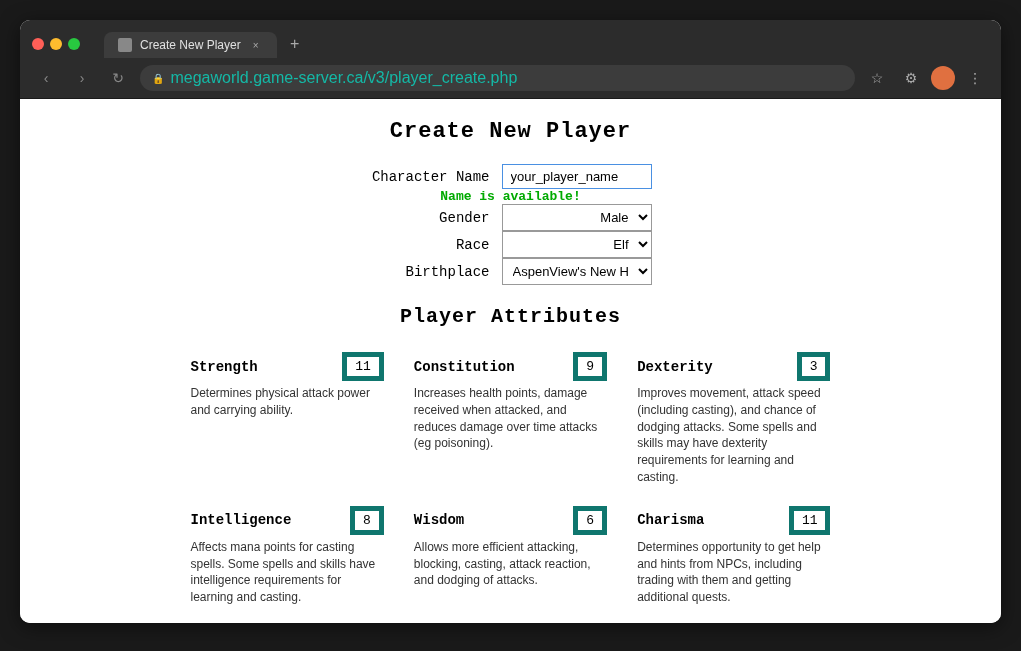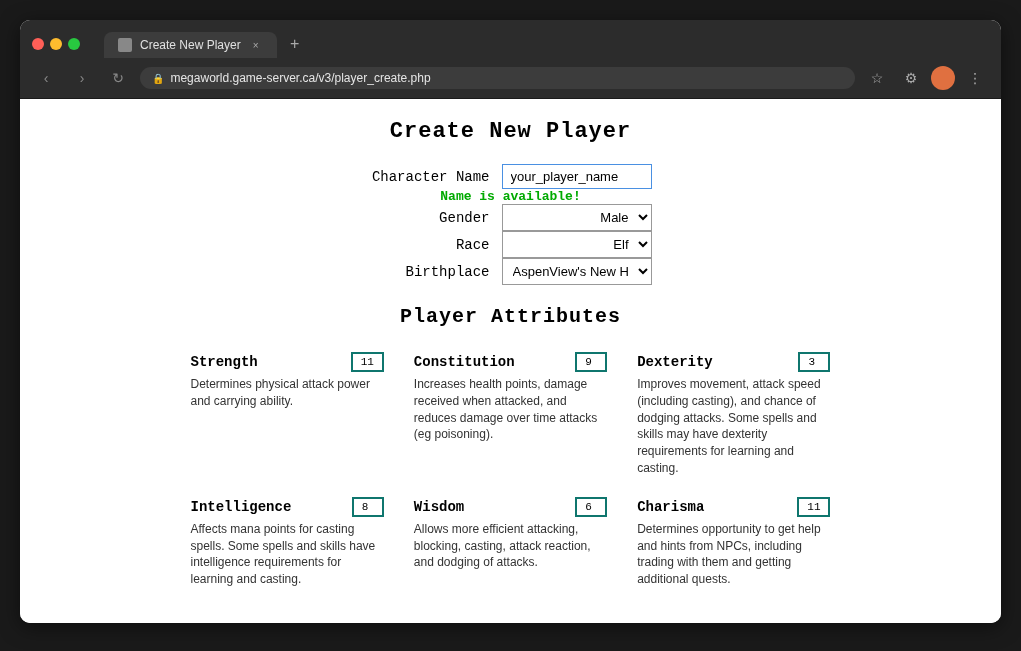--- a/index.html
+++ b/index.html
@@ -132,22 +132,22 @@
       color: #e0e0e0;
       font-size: 12px;
     }
 
     .lock-icon {
       font-size: 10px;
       color: #aaa;
     }
 
     .address-text {
-      color: #e5e5e5;
-      font-size: 12px;
+      color: #14b8a6;
+      font-size: 16px;
     }
 
     .nav-actions {
       display: flex;
       gap: 6px;
       align-items: center;
     }
 
     .nav-action-btn {
       width: 28px;
@@ -269,24 +269,24 @@
     }
 
     .attribute-name {
       font-family: 'Courier New', Courier, monospace;
       font-size: 14px;
       font-weight: bold;
       color: #000;
     }
 
     .attribute-value {
-      border: 2px solid #0f766e;
+      border: 5px solid #0f766e;
       padding: 2px 8px;
       font-family: 'Courier New', Courier, monospace;
-      font-size: 11px;
+      font-size: 13px;
       min-width: 32px;
       background: white;
     }
 
     .attribute-desc {
       font-size: 12px;
       color: #333;
       line-height: 1.4;
     }
 

